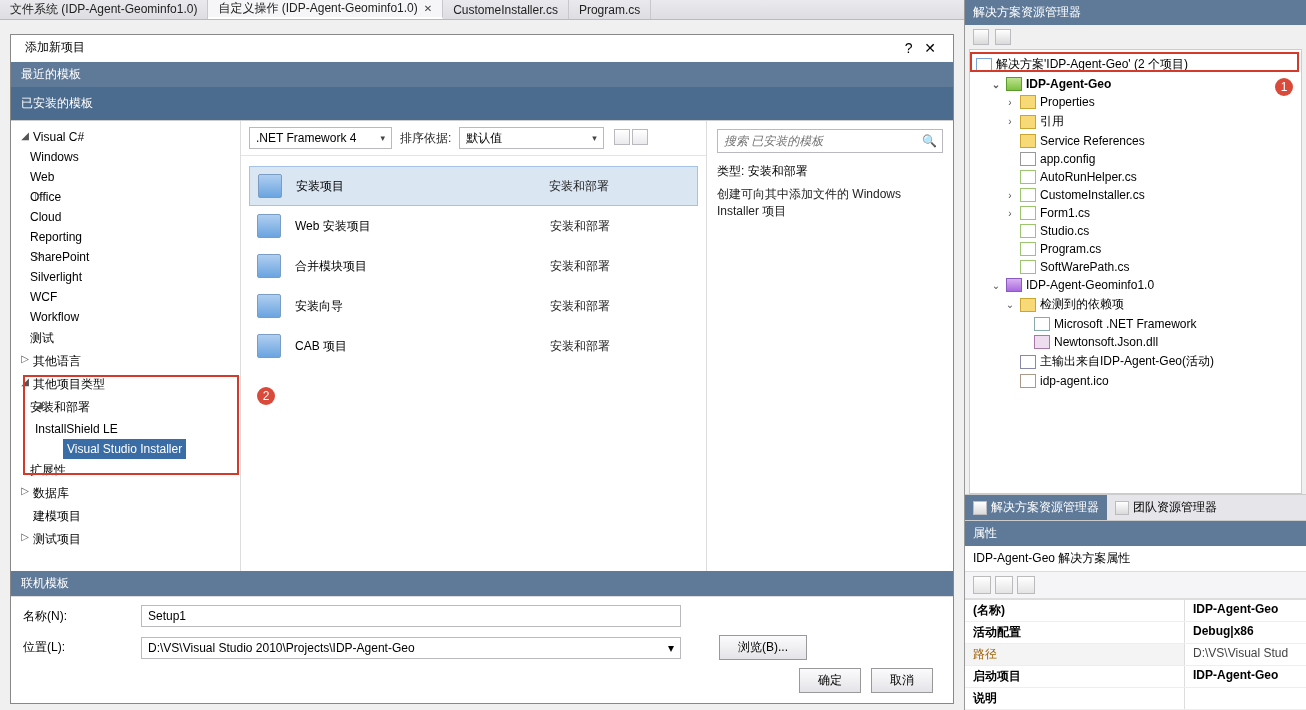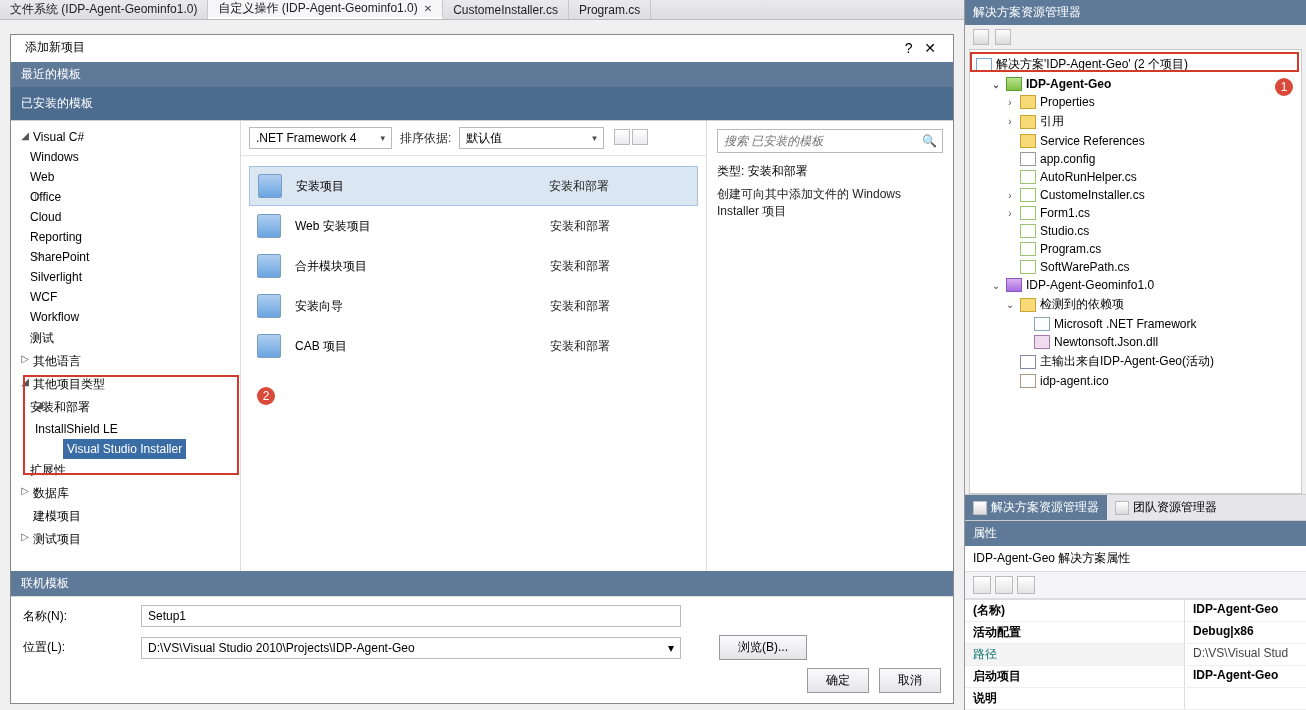--- a/index.html
+++ b/index.html
@@ -49,21 +49,21 @@
   .srch input{ border:none; outline:none; flex:1; padding:0 6px; font-style:italic; color:#444; }
   .srch .sic{ width:24px; display:flex; align-items:center; justify-content:center; color:#3b7dc0; }
   .desc-t{ margin-top:10px; }
   .desc-p{ margin-top:6px; color:#222; }
   .bottom { border-top:1px solid #ddd; padding:8px 12px; display:flex; flex-direction:column; gap:8px; }
   .brow{ display:flex; align-items:center; gap:10px; }
   .blab{ width:108px; }
   .btx{ flex:1; border:1px solid #b9b9bf; height:22px; padding:0 6px; background:#fff; }
   .bdd{ width:540px; border:1px solid #b9b9bf; height:22px; padding:0 6px; display:flex; align-items:center; justify-content:space-between; background:#fff; }
   .btn{ border:1px solid #999; background:linear-gradient(#fbfbfd,#e4e4e8); padding:3px 18px; cursor:pointer; }
-  .btns{ display:flex; justify-content:flex-end; gap:10px; padding:0 12px 10px; }
+  .btns{ display:flex; justify-content:flex-end; gap:10px; padding:0 20px 10px; }
   .side { width:346px; background:#f0f0f0; display:flex; flex-direction:column; border-left:1px solid #999; }
   .side-hdr{ background:#5f7a99; color:#fff; padding:4px 8px; }
   .side-tool{ padding:4px 8px; display:flex; gap:6px; }
   .stb{ width:16px; height:16px; background:linear-gradient(#fff,#dadada); border:1px solid #bcbcc0; }
   .sol-tree{ flex:1; padding:4px 6px; background:#fff; border:1px solid #ccc; margin:0 4px; overflow:auto; position:relative; }
   .sn{ padding:2px 0 2px 0; display:flex; align-items:center; gap:4px; white-space:nowrap; }
   .sn .ar{ width:12px; display:inline-block; text-align:center; font-size:10px; color:#555; }
   .sn .ic{ width:16px; height:14px; display:inline-block; }
   .ic.sln{ background:#fff; border:1px solid #7aa5d8; }
   .ic.prj{ background:linear-gradient(#bde38f,#7ec142); border:1px solid #5a9a2c; }
@@ -81,21 +81,21 @@
   .side-tabs{ display:flex; background:#e6e6ea; border-top:1px solid #ccc; border-bottom:1px solid #ccc; }
   .side-tabs .stab{ padding:4px 8px; display:flex; align-items:center; gap:4px; cursor:pointer; }
   .side-tabs .stab.sel{ background:#5f7a99; color:#fff; }
   .props{ flex:0 0 auto; display:flex; flex-direction:column; }
   .props-hdr{ background:#5f7a99; color:#fff; padding:4px 8px; }
   .props-sub{ padding:4px 8px; background:#fff; border-bottom:1px solid #ddd; }
   .props-tool{ padding:4px 8px; display:flex; gap:4px; border-bottom:1px solid #ddd; background:#f5f5f7; }
   .ptb{ width:18px; height:18px; border:1px solid #bbb; background:linear-gradient(#fff,#e4e4e4); }
   .pgrid{ background:#fff; border-top:1px solid #ddd; }
   .prow{ display:flex; border-bottom:1px solid #eee; }
-  .prow .k{ width:220px; padding:2px 8px; background:#f4f4f4; border-right:1px solid #ddd; color:#0f766e; }
+  .prow .k{ width:220px; padding:2px 8px; background:#f4f4f4; border-right:1px solid #ddd; color:#a16207; }
   .prow .k.bold{ font-weight:bold; color:#000; background:#fff; }
   .prow .v{ flex:1; padding:2px 8px; font-weight:bold; }
   .prow .v.reg{ font-weight:normal; color:#444; }
   input{ font-family:inherit; font-size:12px; }
 </style>
 </head>
 <body>
 
 <div class="main">
   <div class="tab-bar">

